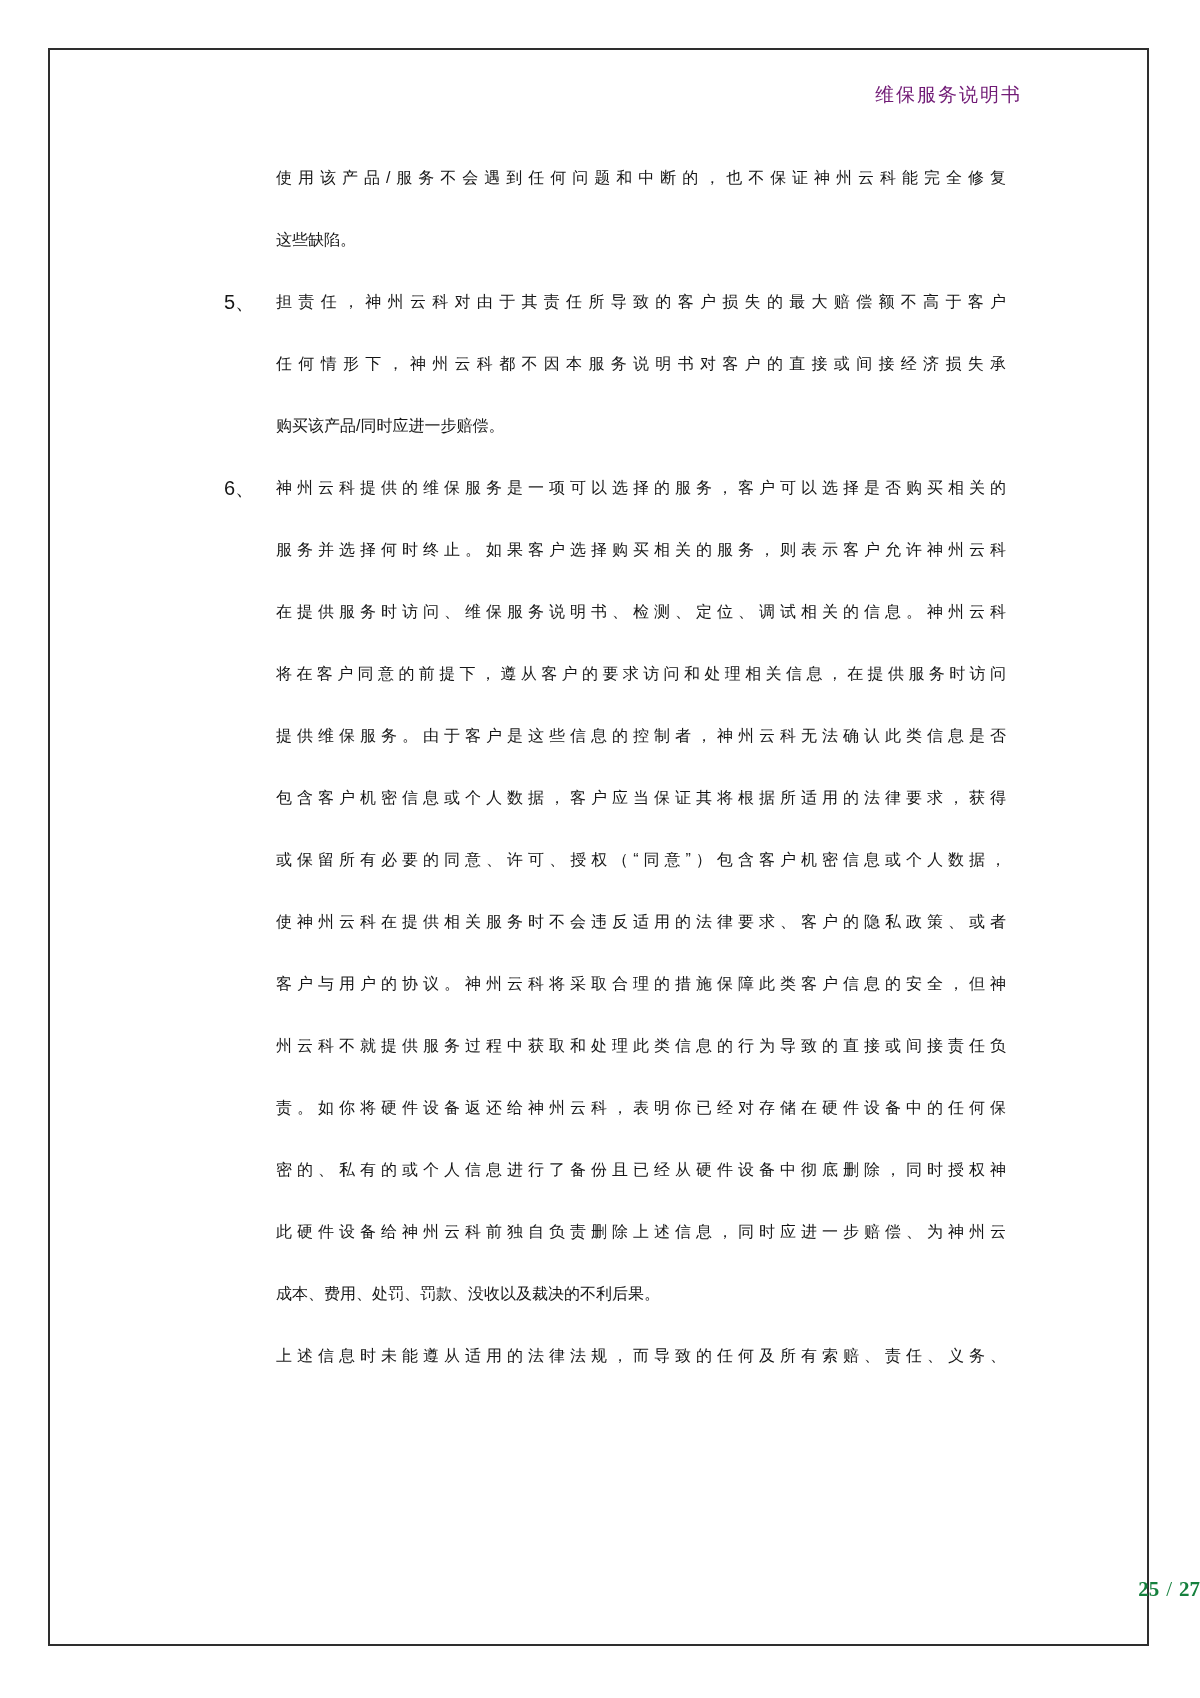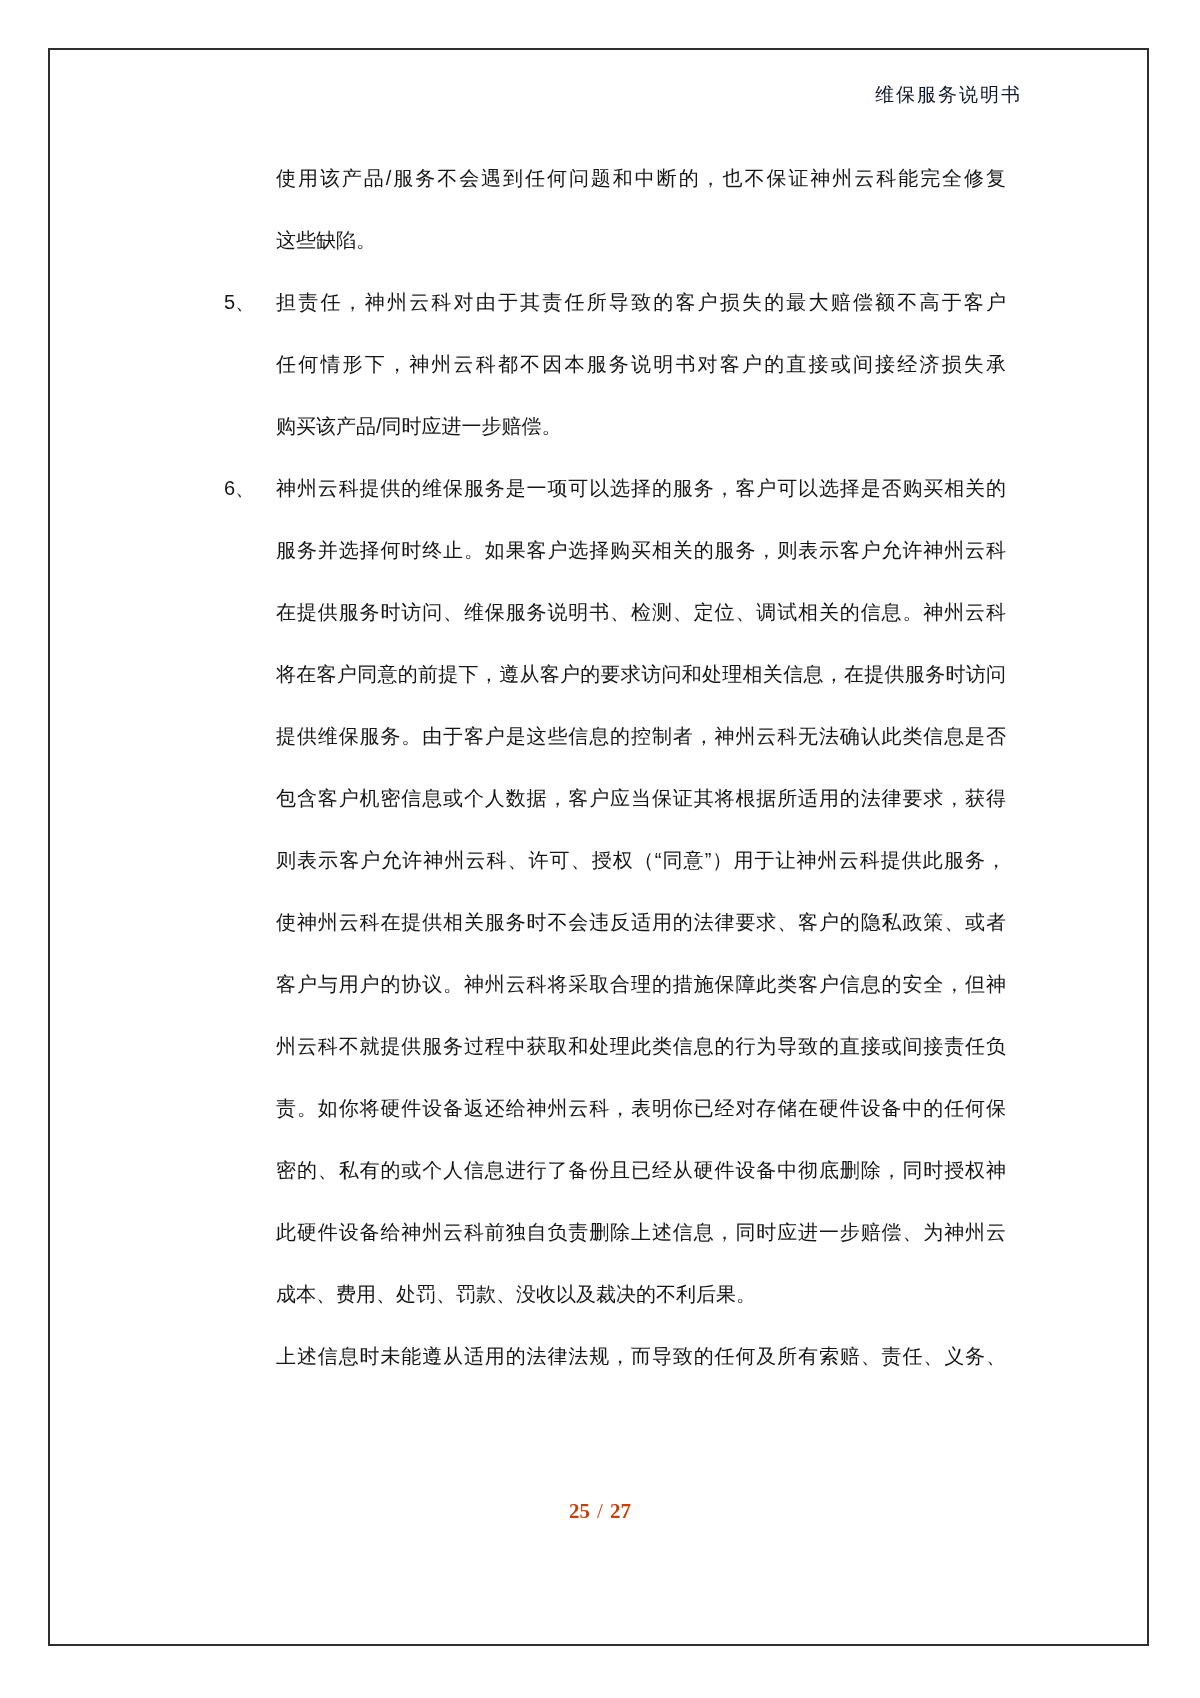--- a/index.html
+++ b/index.html
@@ -27,21 +27,21 @@
   }
   .header {
     position: absolute;
     top: 82px;
     left: 0;
     width: 1022px;
     text-align: right;
     font-family: "Liberation Serif", serif;
     font-size: 19px;
     letter-spacing: 2px;
-    color: #0f172a;
+    color: #701a75;
   }
   .content {
     position: absolute;
     left: 224px;
     top: 147px;
     width: 782px;
   }
   .block {
     display: flex;
     align-items: flex-start;
@@ -51,40 +51,40 @@
     flex: 0 0 52px;
     font-size: 20px;
     line-height: 62px;
     color: #161616;
   }
   .lines {
     width: 730px;
     flex: 0 0 730px;
   }
   .line {
-    font-size: 20px;
+    font-size: 16px;
     line-height: 62px;
     height: 62px;
     text-align: justify;
     text-align-last: justify;
     overflow: hidden;
   }
   .line.last {
     text-align-last: left;
   }
   .footer {
     position: absolute;
-    top: 1499px;
+    top: 1577px;
     left: 0;
     width: 1200px;
-    text-align: center;
+    text-align: right;
     font-family: "Liberation Serif", serif;
     font-size: 21px;
     font-weight: bold;
-    color: #c2410c;
+    color: #15803d;
   }
   .footer .sep {
     font-weight: normal;
     margin: 0 7px;
   }
 </style>
 </head>
 <body>
 
 <div class="page">
@@ -112,21 +112,21 @@
       </div>
       <div class="block">
         <div class="num">6、</div>
         <div class="lines">
           <div class="line">神州云科提供的维保服务是一项可以选择的服务，客户可以选择是否购买相关的</div>
           <div class="line">服务并选择何时终止。如果客户选择购买相关的服务，则表示客户允许神州云科</div>
           <div class="line">在提供服务时访问、维保服务说明书、检测、定位、调试相关的信息。神州云科</div>
           <div class="line">将在客户同意的前提下，遵从客户的要求访问和处理相关信息，在提供服务时访问</div>
           <div class="line">提供维保服务。由于客户是这些信息的控制者，神州云科无法确认此类信息是否</div>
           <div class="line">包含客户机密信息或个人数据，客户应当保证其将根据所适用的法律要求，获得</div>
-          <div class="line">则表示客户允许神州云科、许可、授权（“同意”）用于让神州云科提供此服务，</div>
+          <div class="line">或保留所有必要的同意、许可、授权（“同意”）包含客户机密信息或个人数据，</div>
           <div class="line">使神州云科在提供相关服务时不会违反适用的法律要求、客户的隐私政策、或者</div>
           <div class="line">客户与用户的协议。神州云科将采取合理的措施保障此类客户信息的安全，但神</div>
           <div class="line">州云科不就提供服务过程中获取和处理此类信息的行为导致的直接或间接责任负</div>
           <div class="line">责。如你将硬件设备返还给神州云科，表明你已经对存储在硬件设备中的任何保</div>
           <div class="line">密的、私有的或个人信息进行了备份且已经从硬件设备中彻底删除，同时授权神</div>
           <div class="line">此硬件设备给神州云科前独自负责删除上述信息，同时应进一步赔偿、为神州云</div>
           <div class="line last">成本、费用、处罚、罚款、没收以及裁决的不利后果。</div>
           <div class="line">上述信息时未能遵从适用的法律法规，而导致的任何及所有索赔、责任、义务、</div>
         </div>
       </div>

